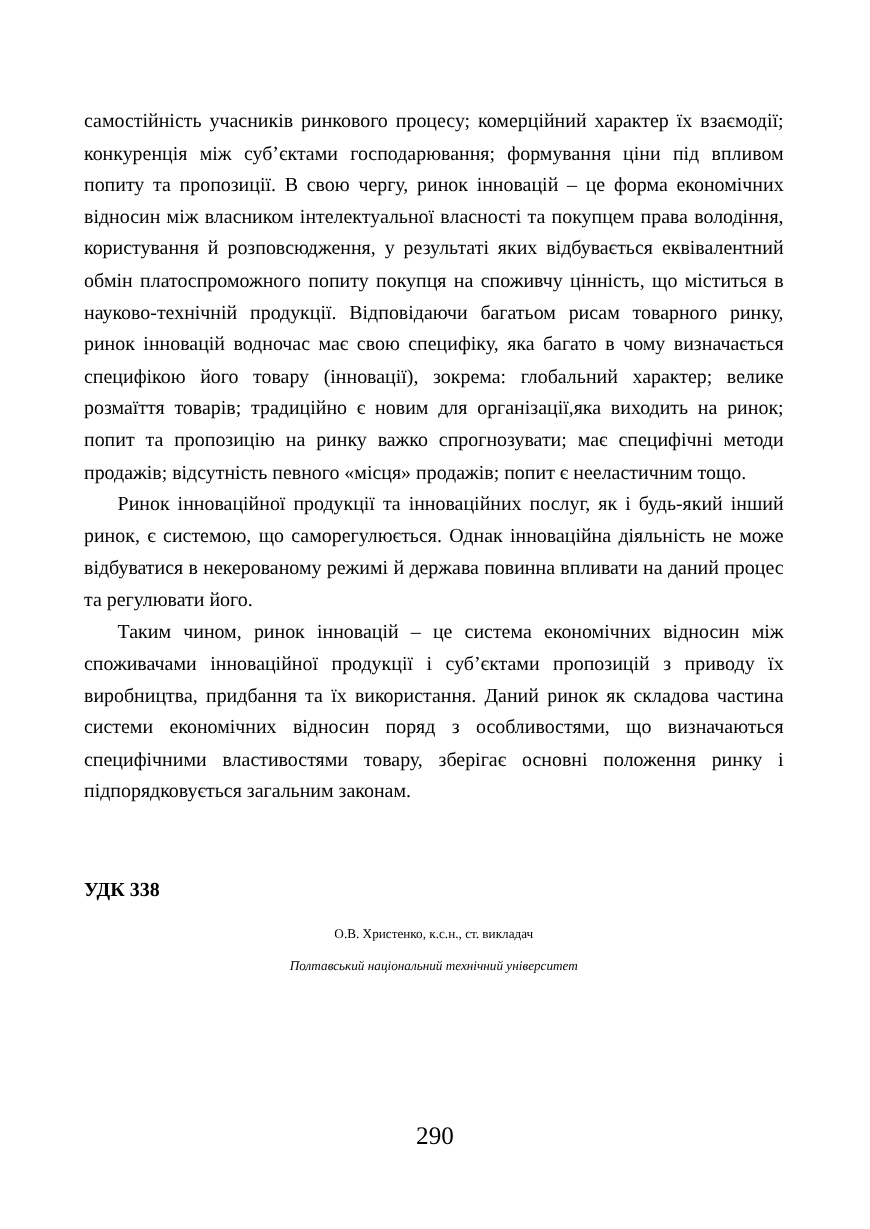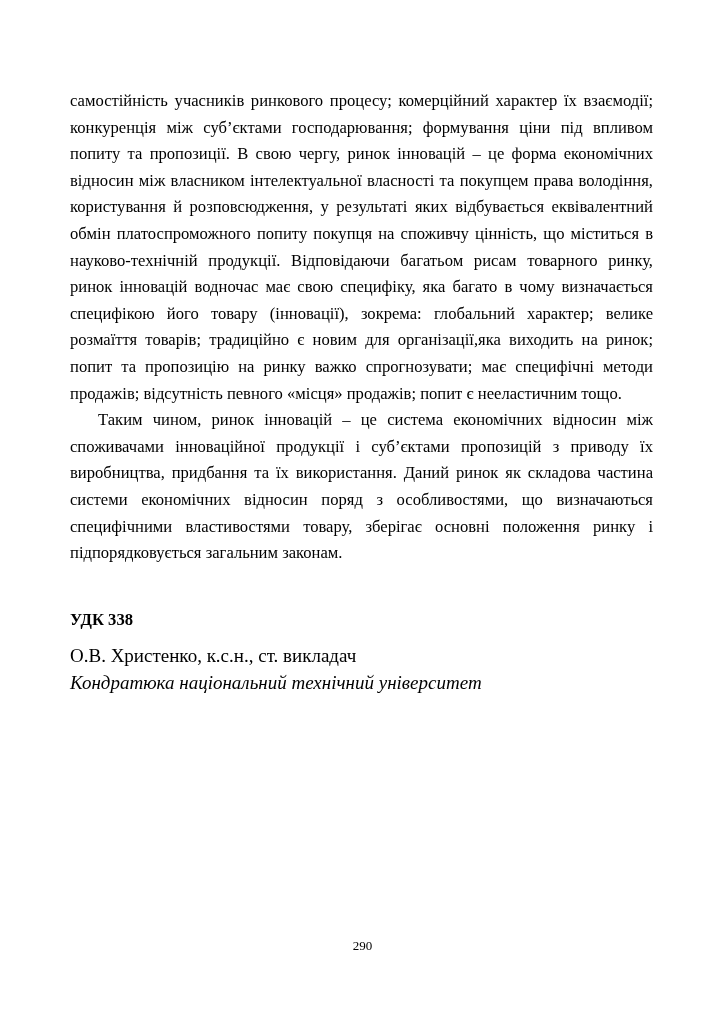--- a/index.html
+++ b/index.html
@@ -32,56 +32,57 @@
     hyphens: none;
   }
   .body-text p {
     margin: 0;
     text-indent: 0;
   }
   .body-text p.indent {
     text-indent: 28px;
   }
   .udk {
-    margin-top: 40px;
+    margin-top: 56px;
     font-size: 16.6px;
     font-weight: bold;
     line-height: 26.6px;
   }
   .authors {
     margin-top: 10px;
-    text-align: left;
-    font-size: 19px;
+    text-align: center;
+    font-size: 11px;
     line-height: 26.6px;
   }
   .authors .affil {
     font-style: italic;
   }
   .folio {
     position: absolute;
     left: 0;
     top: 936px;
     width: 725px;
     text-align: center;
-    font-size: 13px;
+    font-size: 21px;
     line-height: 20px;
   }
 </style>
 </head>
 <body>
 
 <div class="page">
 
   <div class="body-text">
     <p>самостійність учасників ринкового процесу; комерційний характер їх взаємодії; конкуренція між суб’єктами господарювання; формування ціни під впливом попиту та пропозиції. В свою чергу, ринок інновацій – це форма економічних відносин між власником інтелектуальної власності та покупцем права володіння, користування й розповсюдження, у результаті яких відбувається еквівалентний обмін платоспроможного попиту покупця на споживчу цінність, що міститься в науково-технічній продукції. Відповідаючи багатьом рисам товарного ринку, ринок інновацій водночас має свою специфіку, яка багато в чому визначається специфікою його товару (інновації), зокрема: глобальний характер; велике розмаїття товарів; традиційно є новим для організації,яка виходить на ринок; попит та пропозицію на ринку важко спрогнозувати; має специфічні методи продажів; відсутність певного «місця» продажів; попит є нееластичним тощо.</p>
+    <p class="indent">Ринок інноваційної продукції та інноваційних послуг, як і будь-який інший ринок, є системою, що саморегулюється. Однак інноваційна діяльність не може відбуватися в некерованому режимі й держава повинна впливати на даний процес та регулювати його.</p>
     <p class="indent">Таким чином, ринок інновацій – це система економічних відносин між споживачами інноваційної продукції і суб’єктами пропозицій з приводу їх виробництва, придбання та їх використання. Даний ринок як складова частина системи економічних відносин поряд з особливостями, що визначаються специфічними властивостями товару, зберігає основні положення ринку і підпорядковується загальним законам.</p>
   </div>
 
   <div class="udk">УДК 338</div>
 
   <div class="authors">
     <div>О.В. Христенко, к.с.н., ст. викладач</div>
-    <div class="affil">Кондратюка національний технічний університет</div>
+    <div class="affil">Полтавський національний технічний університет</div>
   </div>
 
 </div>
 
 <div class="folio">290</div>
 
 </body></html>

